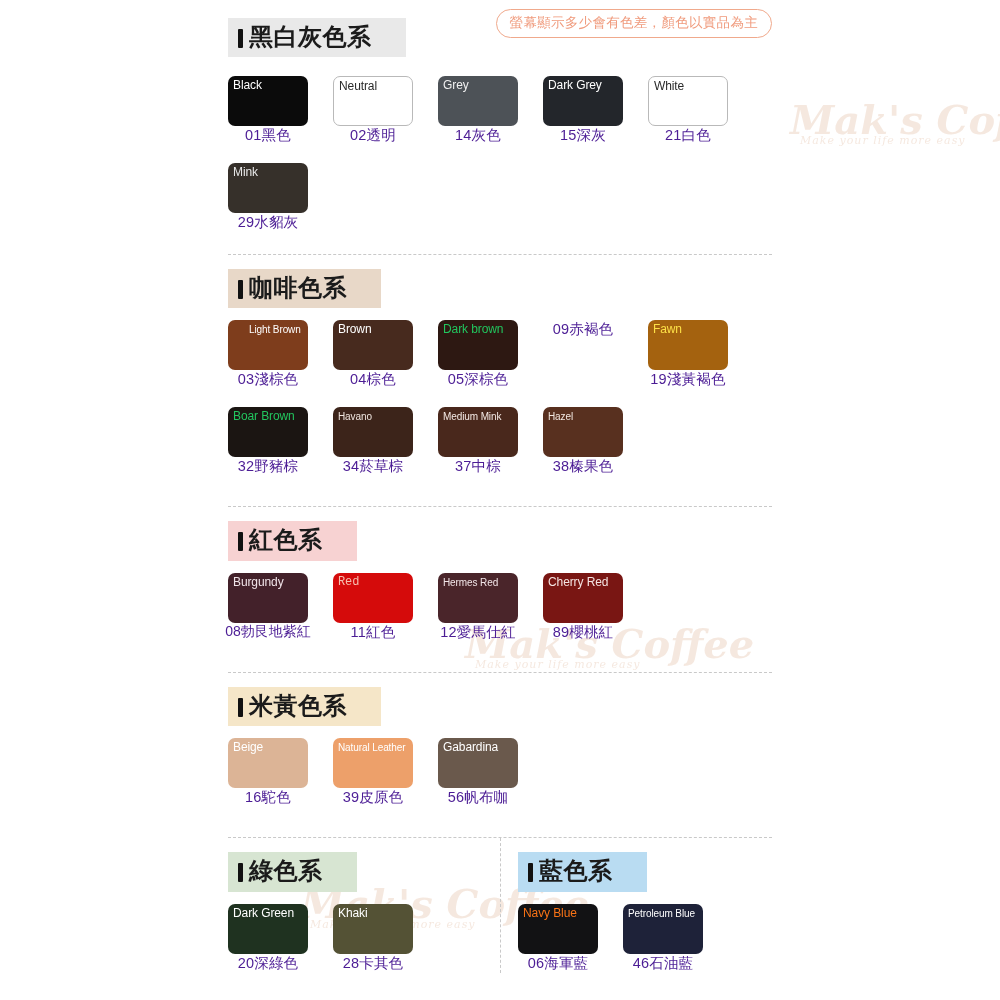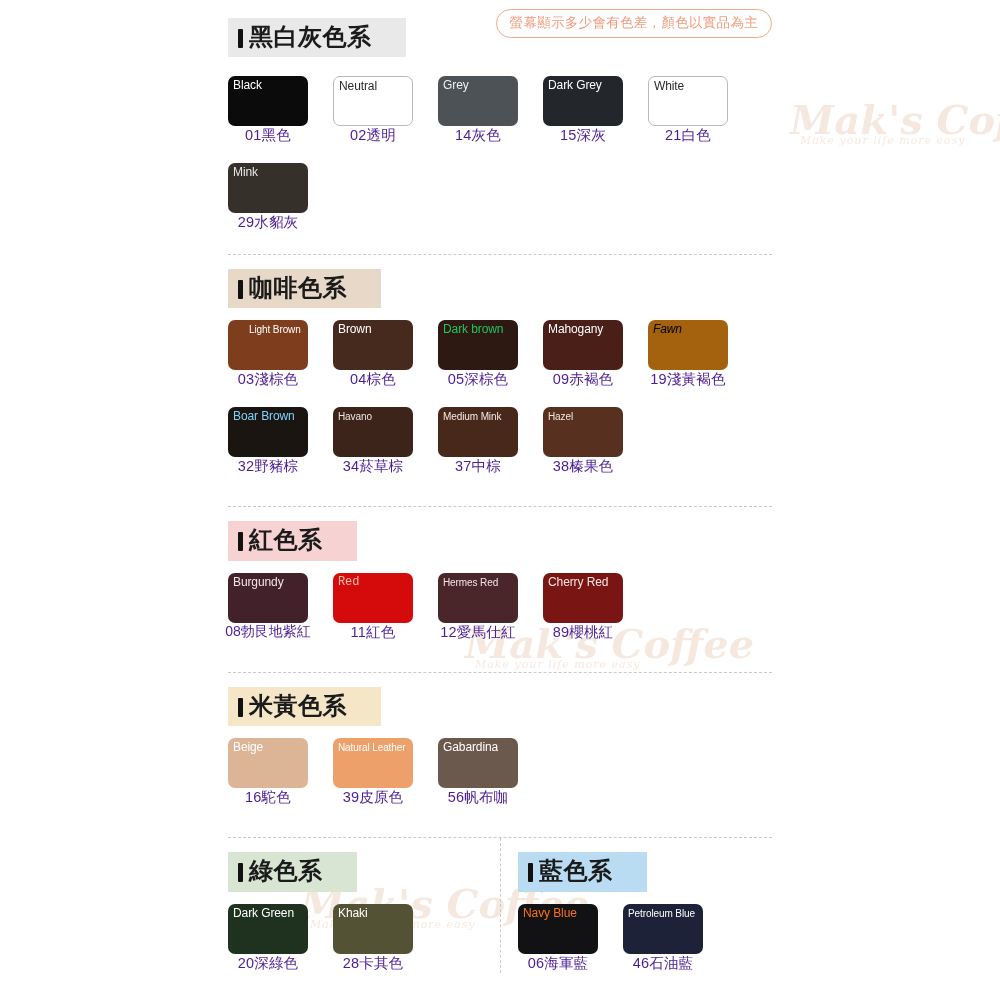--- a/index.html
+++ b/index.html
@@ -221,36 +221,33 @@
               </div>
               <div class="cn">04棕色</div>
             </div>
             <div class="swatch-cell">
               <div class="chip" style="background: rgb(45, 24, 18);">
                 <span class="en" style="color: #22c55e;">Dark brown</span>
               </div>
               <div class="cn">05深棕色</div>
             </div>
             <div class="swatch-cell">
-              <div class="chip" style="background: rgb(74, 31, 23);">
-                <span class="en" style="color: rgb(255, 255, 255);">Mahogany</span>
-              </div>
               <div class="cn">09赤褐色</div>
             </div>
             <div class="swatch-cell">
               <div class="chip" style="background: rgb(164, 98, 15);">
-                <span class="en" style="color: #000000; font-style: italic;">Fawn</span>
+                <span class="en" style="color: #fde047;">Fawn</span>
               </div>
               <div class="cn">19淺黃褐色</div>
             </div>
           </div>
           <div class="swatch-row row-gap">
             <div class="swatch-cell">
               <div class="chip" style="background: rgb(27, 21, 18);">
-                <span class="en" style="color: #7dd3fc;">Boar Brown</span>
+                <span class="en" style="color: #22c55e;">Boar Brown</span>
               </div>
               <div class="cn">32野豬棕</div>
             </div>
             <div class="swatch-cell">
               <div class="chip small-en" style="background: rgb(60, 36, 26);">
                 <span class="en" style="color: rgb(240, 230, 224);">Havano</span>
               </div>
               <div class="cn">34菸草棕</div>
             </div>
             <div class="swatch-cell">

